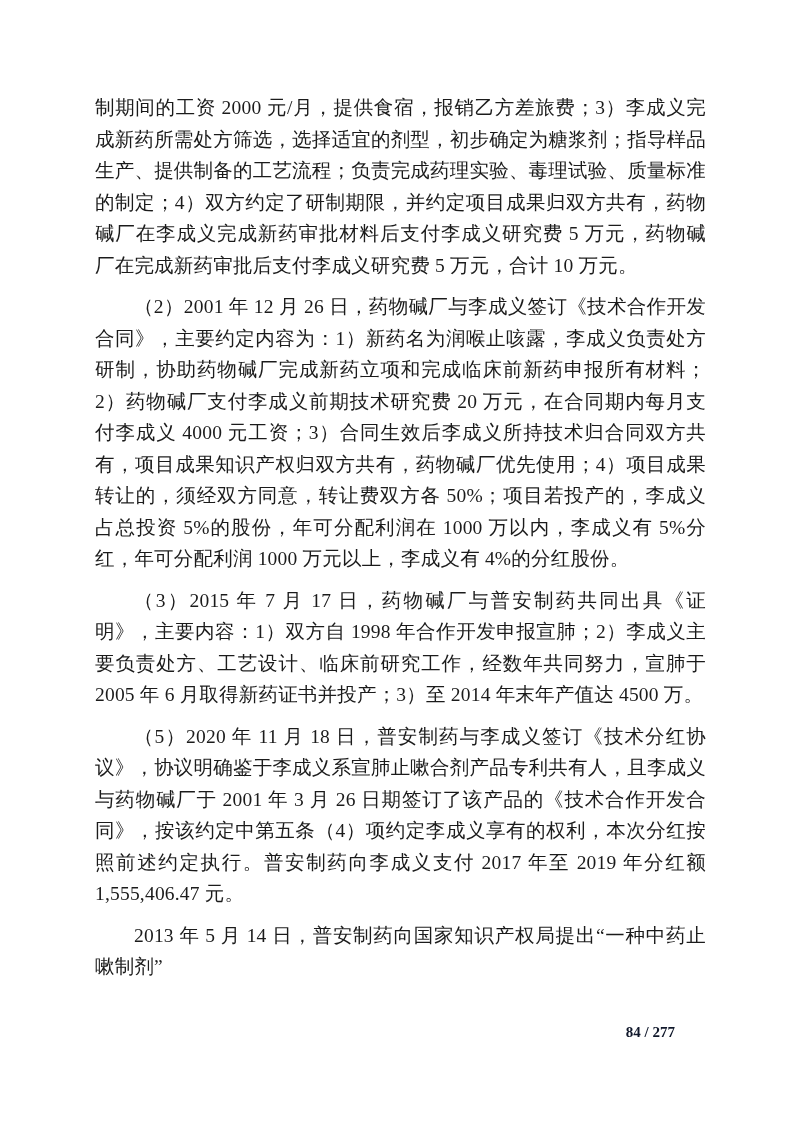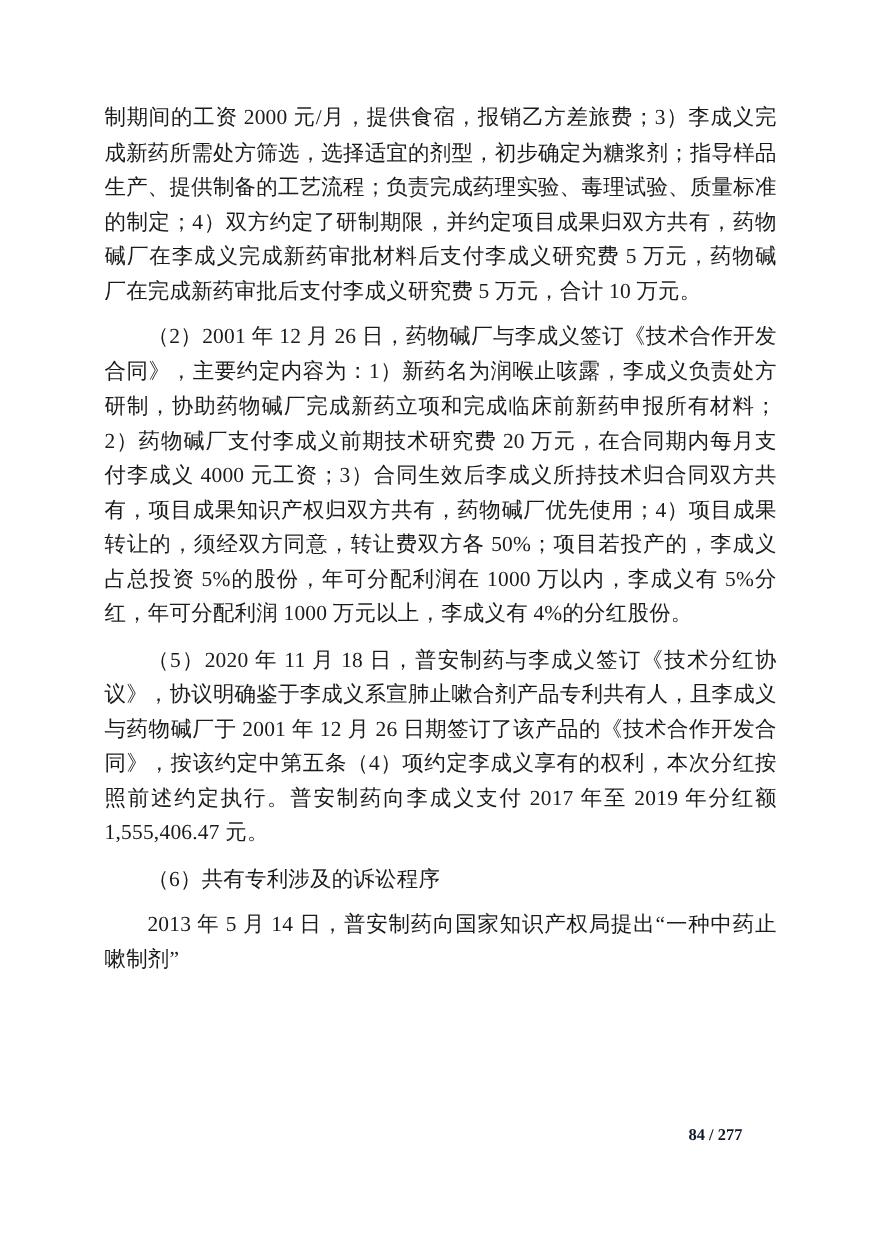--- a/index.html
+++ b/index.html
@@ -45,18 +45,18 @@
     color: #0f172a;
   }
 </style>
 </head>
 <body>
 
 <div class="page">
   <div class="content">
     <p>制期间的工资 2000 元/月，提供食宿，报销乙方差旅费；3）李成义完成新药所需处方筛选，选择适宜的剂型，初步确定为糖浆剂；指导样品生产、提供制备的工艺流程；负责完成药理实验、毒理试验、质量标准的制定；4）双方约定了研制期限，并约定项目成果归双方共有，药物碱厂在李成义完成新药审批材料后支付李成义研究费 5 万元，药物碱厂在完成新药审批后支付李成义研究费 5 万元，合计 10 万元。</p>
     <p class="indent">（2）2001 年 12 月 26 日，药物碱厂与李成义签订《技术合作开发合同》，主要约定内容为：1）新药名为润喉止咳露，李成义负责处方研制，协助药物碱厂完成新药立项和完成临床前新药申报所有材料；2）药物碱厂支付李成义前期技术研究费 20 万元，在合同期内每月支付李成义 4000 元工资；3）合同生效后李成义所持技术归合同双方共有，项目成果知识产权归双方共有，药物碱厂优先使用；4）项目成果转让的，须经双方同意，转让费双方各 50%；项目若投产的，李成义占总投资 5%的股份，年可分配利润在 1000 万以内，李成义有 5%分红，年可分配利润 1000 万元以上，李成义有 4%的分红股份。</p>
-    <p class="indent">（5）2020 年 11 月 18 日，普安制药与李成义签订《技术分红协议》，协议明确鉴于李成义系宣肺止嗽合剂产品专利共有人，且李成义与药物碱厂于 2001 年 12 月 26 日期签订了该产品的《技术合作开发合同》，按该约定中第五条（4）项约定李成义享有的权利，本次分红按照前述约定执行。普安制药向李成义支付 2017 年至 2019 年分红额 1,555,406.47 元。</p>
-    <p class="indent">（6）共有专利涉及的诉讼程序</p>
+    <p class="indent">（3）2015 年 7 月 17 日，药物碱厂与普安制药共同出具《证明》，主要内容：1）双方自 1998 年合作开发申报宣肺；2）李成义主要负责处方、工艺设计、临床前研究工作，经数年共同努力，宣肺于 2005 年 6 月取得新药证书并投产；3）至 2014 年末年产值达 4500 万。</p>
+    <p class="indent">（5）2020 年 11 月 18 日，普安制药与李成义签订《技术分红协议》，协议明确鉴于李成义系宣肺止嗽合剂产品专利共有人，且李成义与药物碱厂于 2001 年 3 月 26 日期签订了该产品的《技术合作开发合同》，按该约定中第五条（4）项约定李成义享有的权利，本次分红按照前述约定执行。普安制药向李成义支付 2017 年至 2019 年分红额 1,555,406.47 元。</p>
     <p class="indent">2013 年 5 月 14 日，普安制药向国家知识产权局提出“一种中药止嗽制剂”</p>
   </div>
   <div class="footer">84 / 277</div>
 </div>
 
 </body></html>

